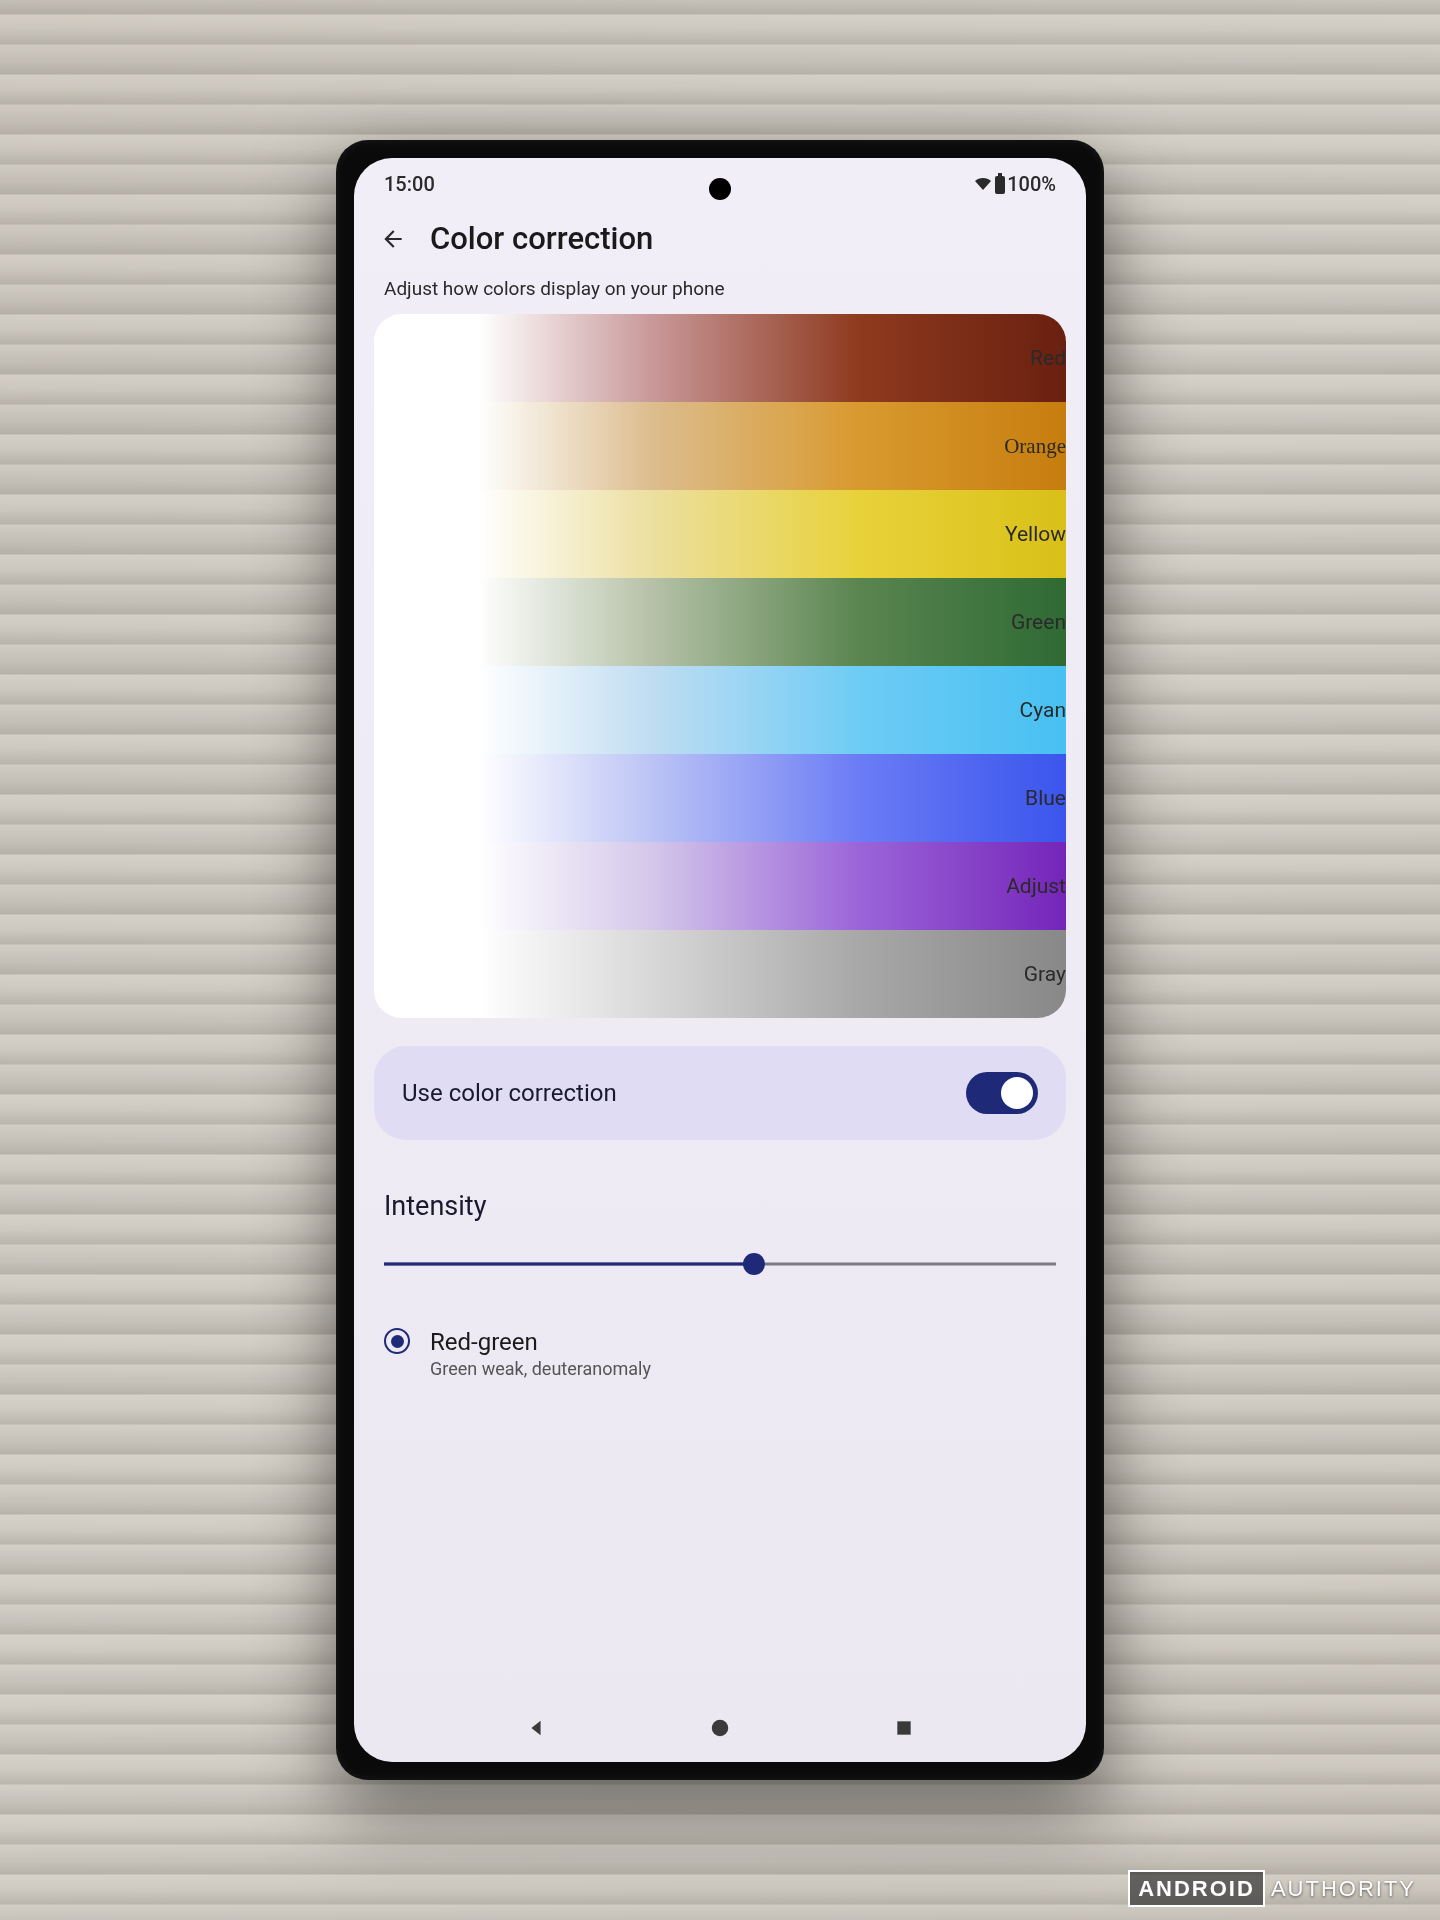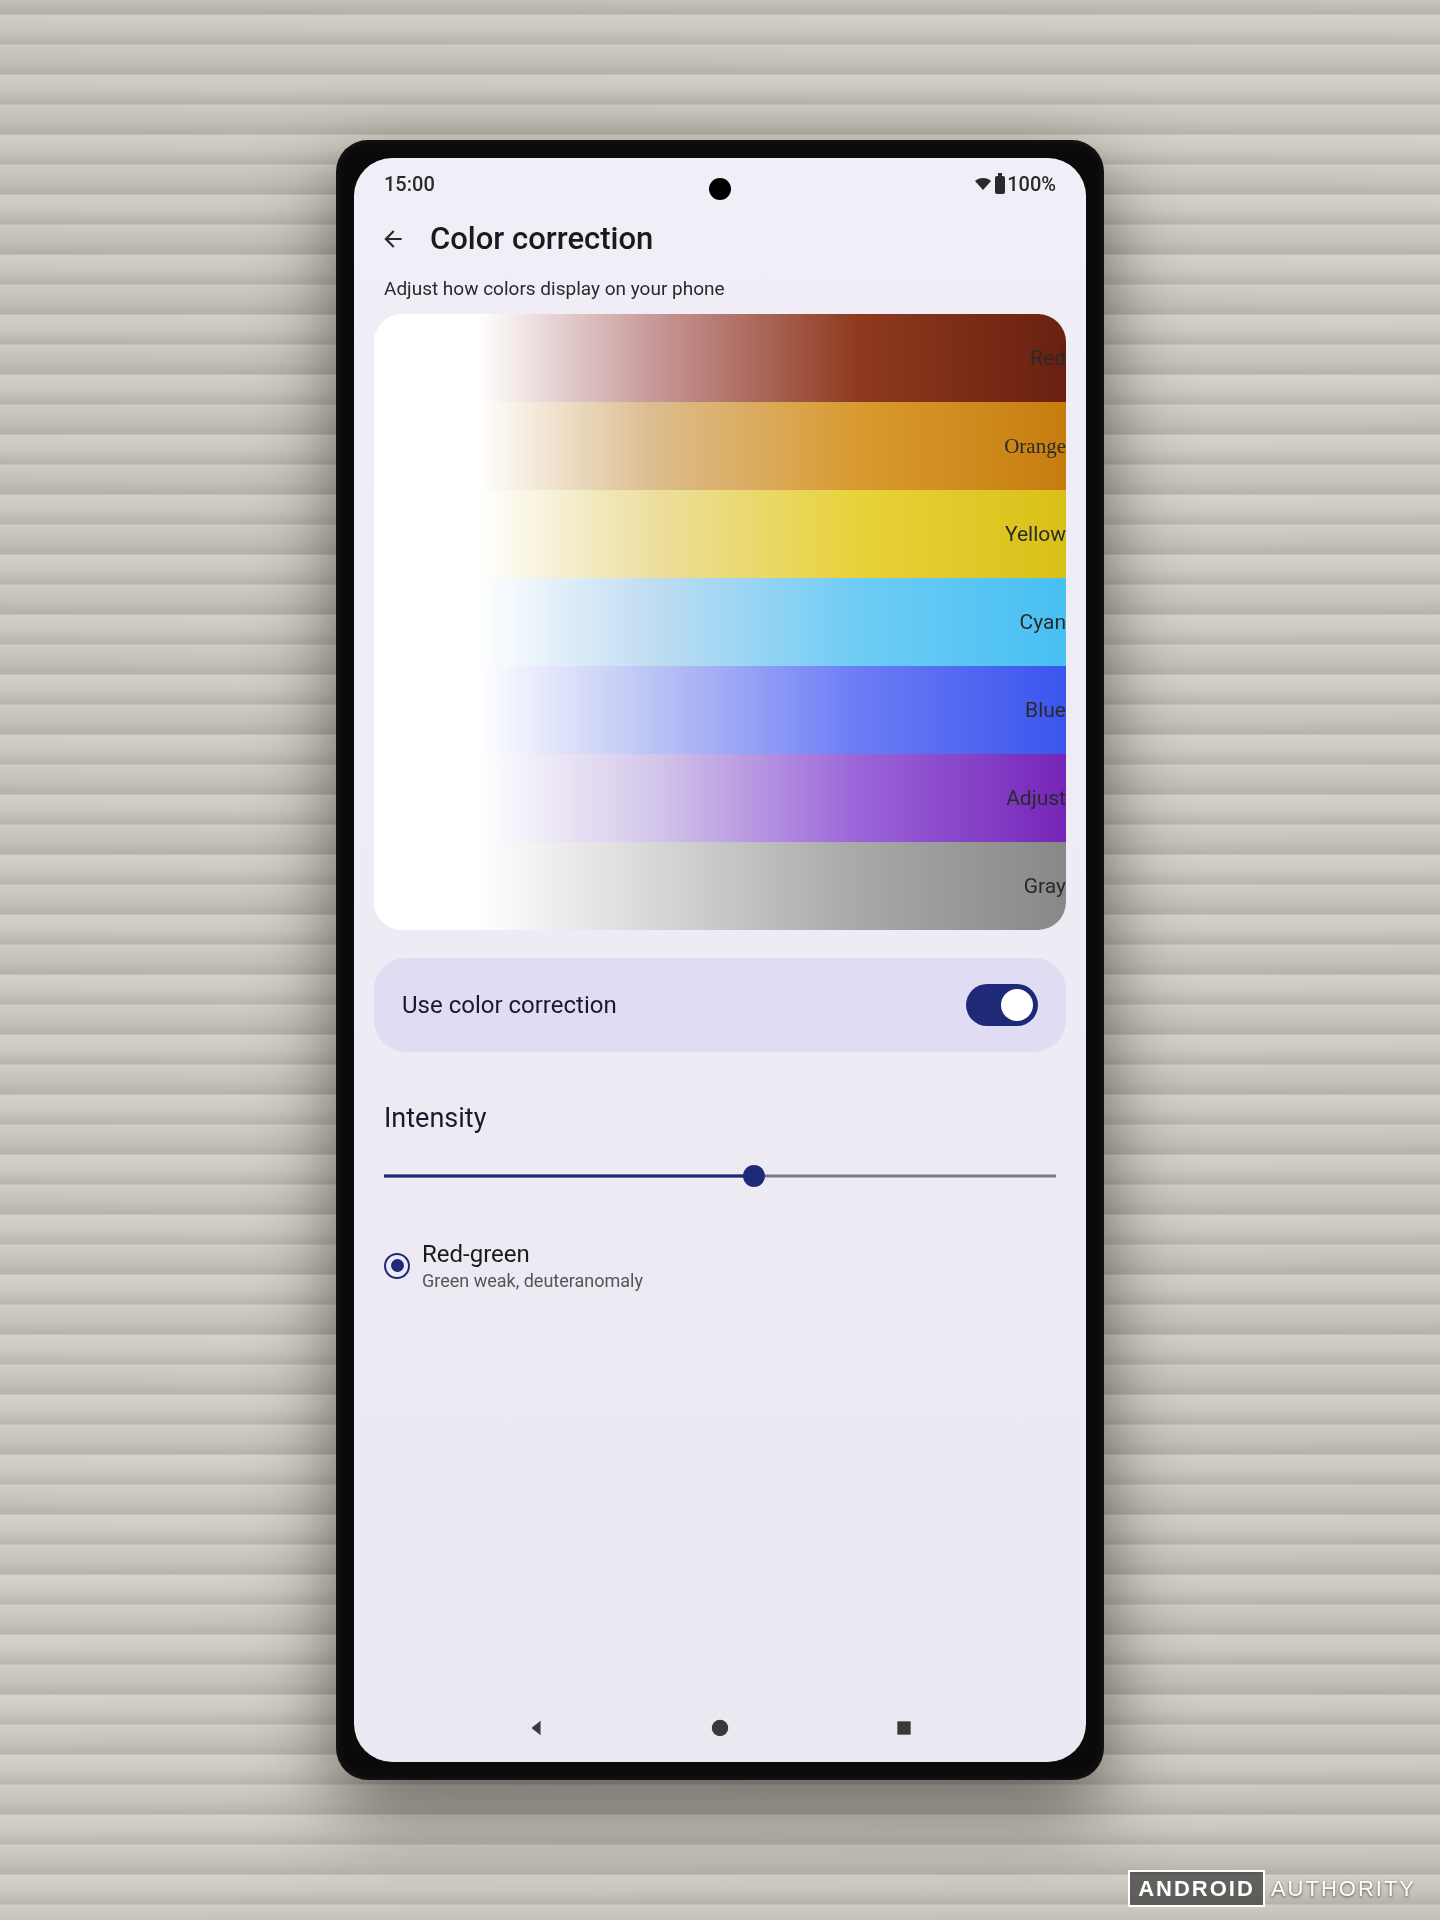--- a/index.html
+++ b/index.html
@@ -179,22 +179,22 @@
       left: 55%;
       width: 22px;
       height: 22px;
       background: #1e2a78;
       border-radius: 50%;
       transform: translate(-50%, -50%);
       cursor: grab;
     }
     .radio-option {
       display: flex;
-      align-items: center;
-      gap: 12px;
+      align-items: flex-start;
+      gap: 20px;
       padding: 50px 10px 10px;
       cursor: pointer;
     }
     .radio {
       width: 26px;
       height: 26px;
       border: 2.5px solid #1e2a78;
       border-radius: 50%;
       display: flex;
       align-items: center;
@@ -291,20 +291,23 @@
       <div class="color-preview-card">
         <div class="color-row row-red">
             <span>Red</span>
           </div>
         <div class="color-row row-orange">
             <span>Orange</span>
           </div>
         <div class="color-row row-yellow">
             <span>Yellow</span>
           </div>
+        <div class="color-row row-green">
+            <span>Green</span>
+          </div>
         <div class="color-row row-cyan">
             <span>Cyan</span>
           </div>
         <div class="color-row row-blue">
             <span>Blue</span>
           </div>
         <div class="color-row row-purple">
             <span>Adjust</span>
           </div>
         <div class="color-row row-gray">

